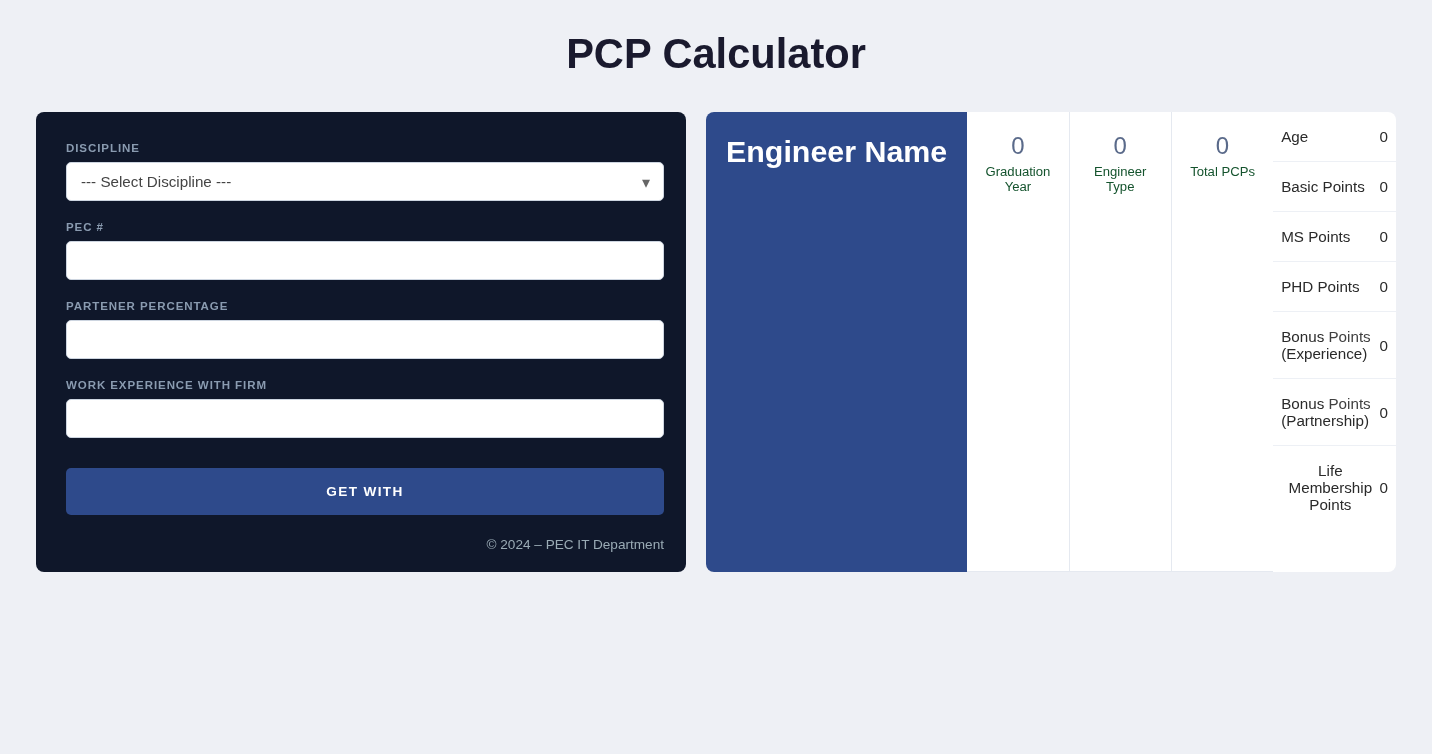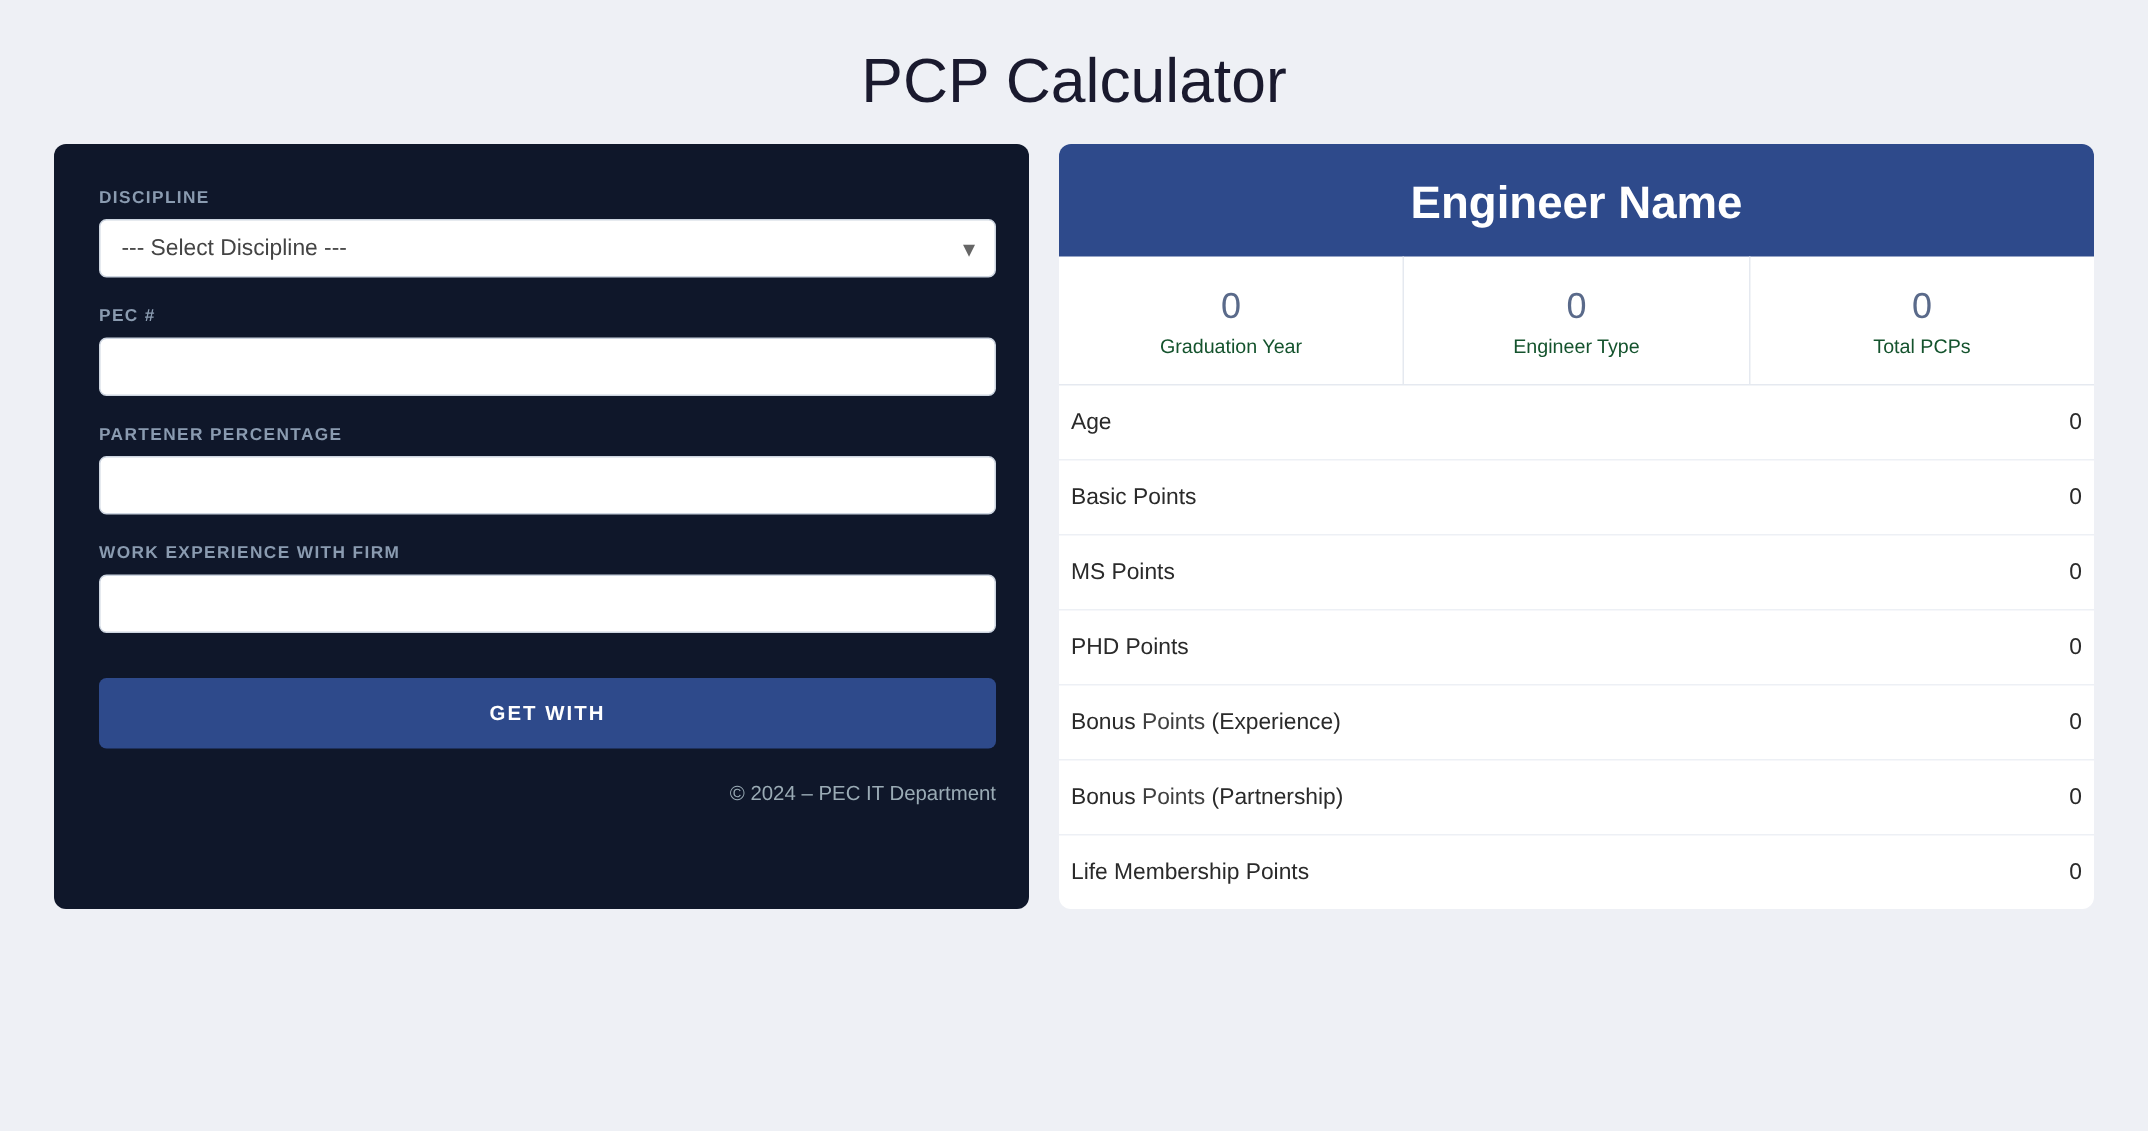--- a/index.html
+++ b/index.html
@@ -5,23 +5,23 @@
     * { box-sizing: border-box; margin: 0; padding: 0; }
     body {
       background-color: #eef0f5;
       font-family: 'Segoe UI', Arial, sans-serif;
       min-height: 100vh;
       padding: 20px;
     }
     .page-title {
       text-align: center;
       font-size: 2.6rem;
-      font-weight: 400;
+      font-weight: 700;
       color: #1a1a2e;
-      margin-bottom: 18px;
+      margin-bottom: 34px;
       margin-top: 10px;
     }
     .main-layout {
       display: flex;
       gap: 20px;
       max-width: 1360px;
       margin: 0 auto;
     }
     
     .left-panel {
@@ -90,21 +90,20 @@
       margin-top: 22px;
     }
 
     
     .right-panel {
       background: #fff;
       border-radius: 8px;
       flex: 1;
       overflow: hidden;
       display: flex;
-      flex-direction: column;
     }
     .engineer-header {
       background: #2e4a8b;
       padding: 22px 20px 18px;
       text-align: center;
     }
     .engineer-name {
       color: #fff;
       font-size: 1.9rem;
       font-weight: 700;

